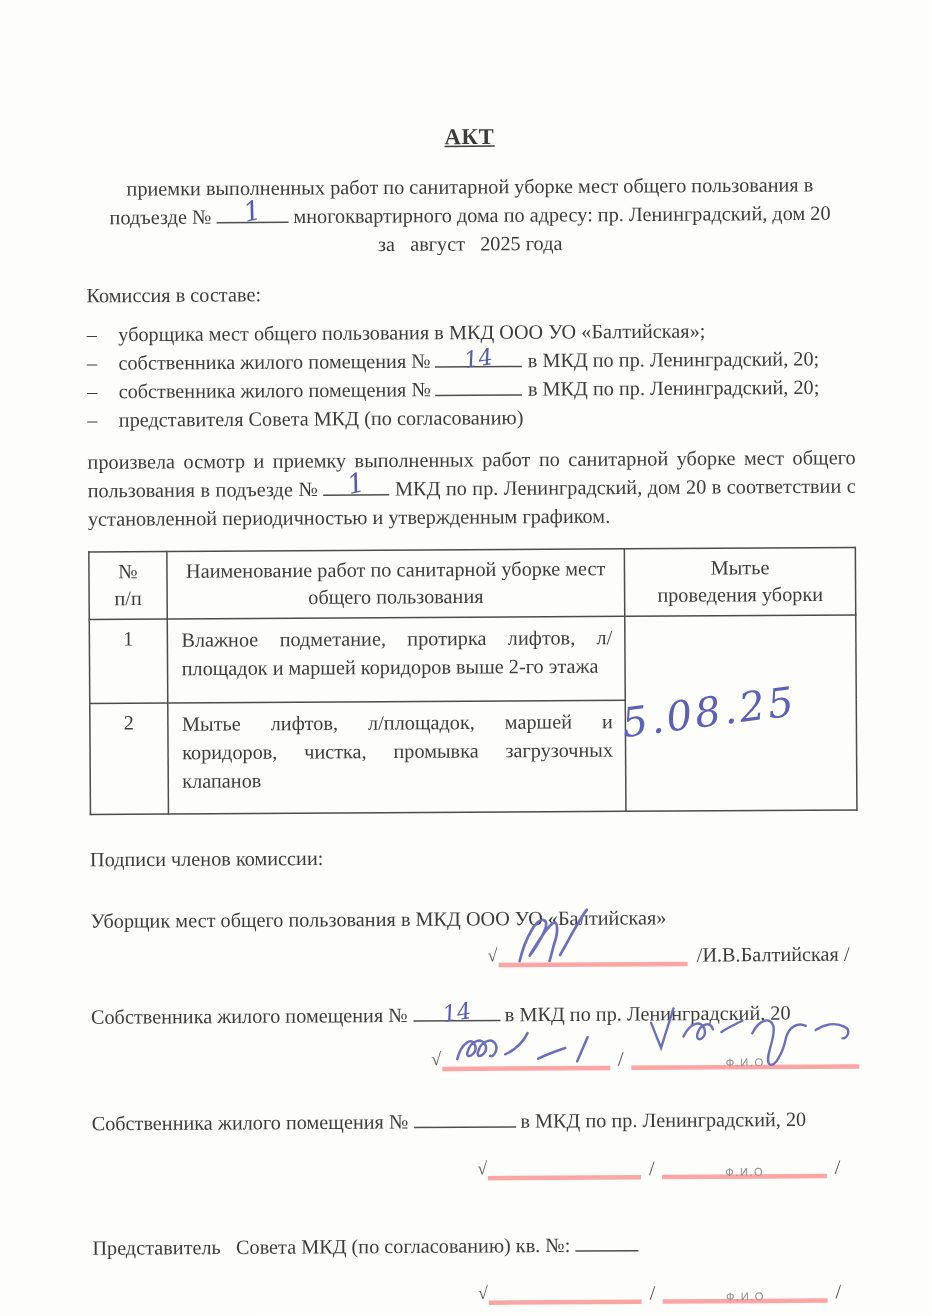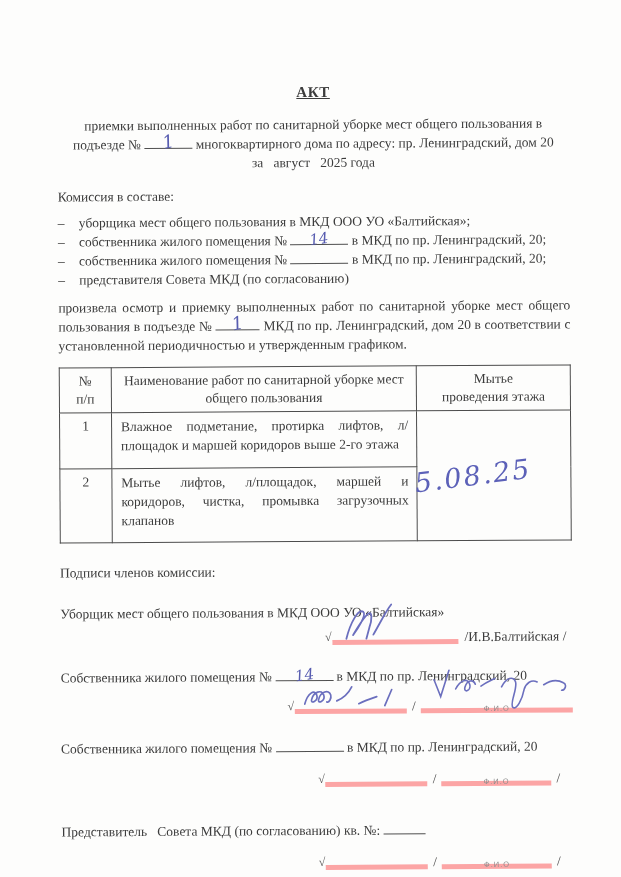--- a/index.html
+++ b/index.html
@@ -67,21 +67,21 @@
 
   .sig-heading { margin-top:20px; line-height:19px; }
   .sig-line-text { margin-top:22px; line-height:19px; }
 
   .sig-row {
     display:flex; align-items:flex-end; justify-content:flex-end;
     line-height:15px; position:relative;
   }
   .sig-row .check { font-size:12px; color:#5a5a5a; margin-right:1px; }
   .sigblank {
-    display:inline-block; border-bottom:5px solid #fca5a5;
+    display:inline-block; border-bottom:3px solid #fca5a5;
     position:relative; height:15px;
   }
   .sigblank svg { position:absolute; bottom:-7px; left:4px; overflow:visible; }
   .fio {
     position:absolute; top:3px; left:50%; transform:translateX(-50%);
     font-size:7.5px; color:#8d8d8d; letter-spacing:1px;
     font-family:"Liberation Sans","DejaVu Sans",sans-serif;
   }
   .sep { padding:0 5px; color:#4a4a4a; }
   .sig-name { padding-left:6px; white-space:pre; }
@@ -151,21 +151,21 @@
         </colgroup>
       <tbody>
           <tr>
         <th>
           <span>№</span><br>
           <span>п/п</span>
         </th>
         <th>Наименование работ по санитарной уборке мест общего пользования</th>
         <th>
           <span>Мытье</span><br>
-          <span>проведения этажа</span>
+          <span>проведения уборки</span>
         </th>
       </tr>
       <tr class="r1">
         <td class="cell-num">1</td>
         <td class="cell-name">Влажное подметание, протирка лифтов, л/площадок и маршей коридоров выше 2-го этажа</td>
         <td class="cell-date" rowspan="2">
           <span class="hand hand-date">5.08.25</span>
         </td>
       </tr>
       <tr class="r2">

